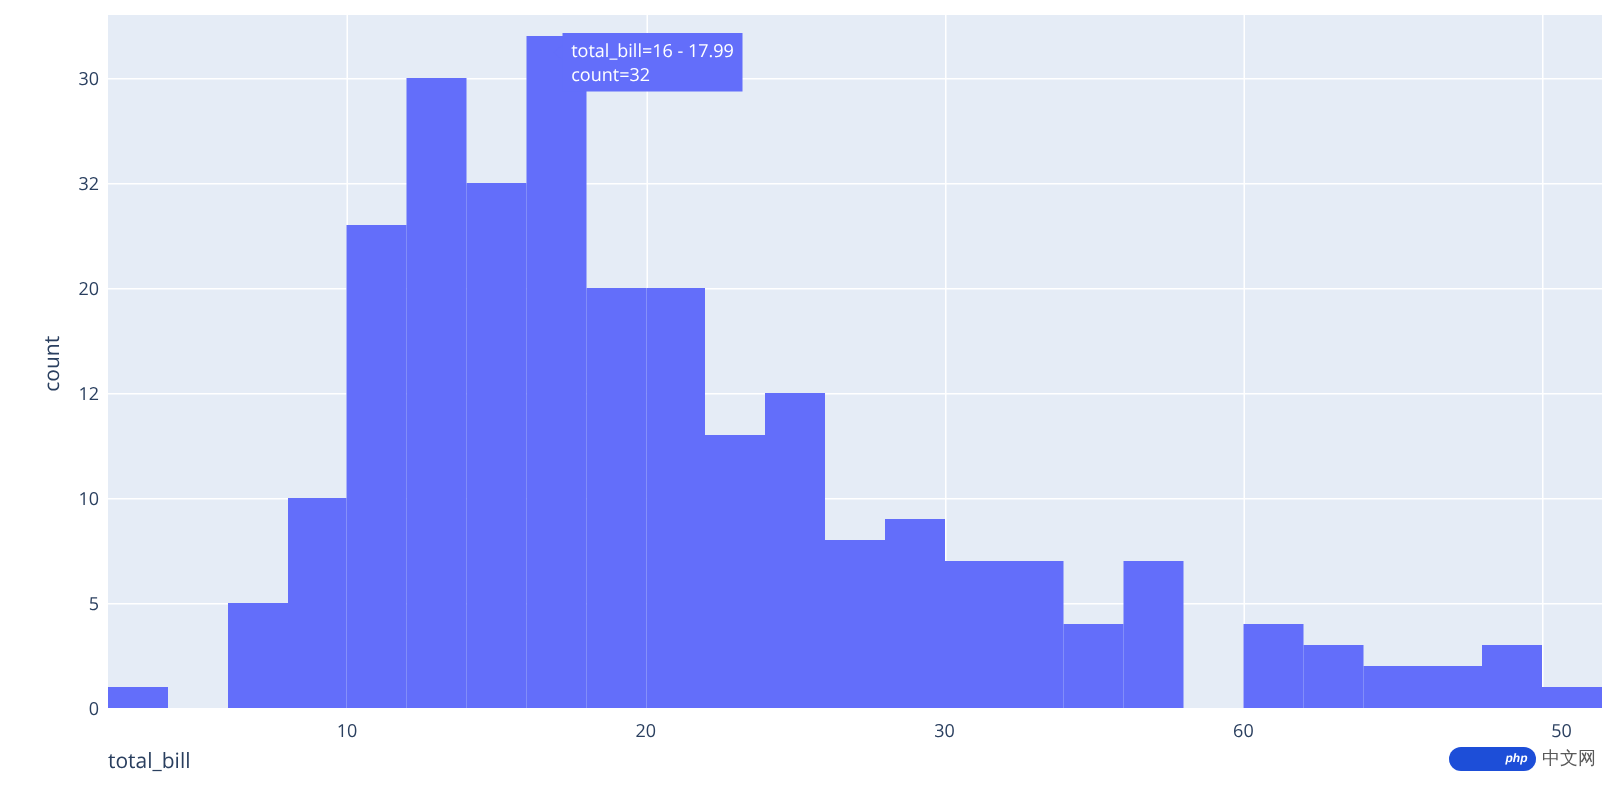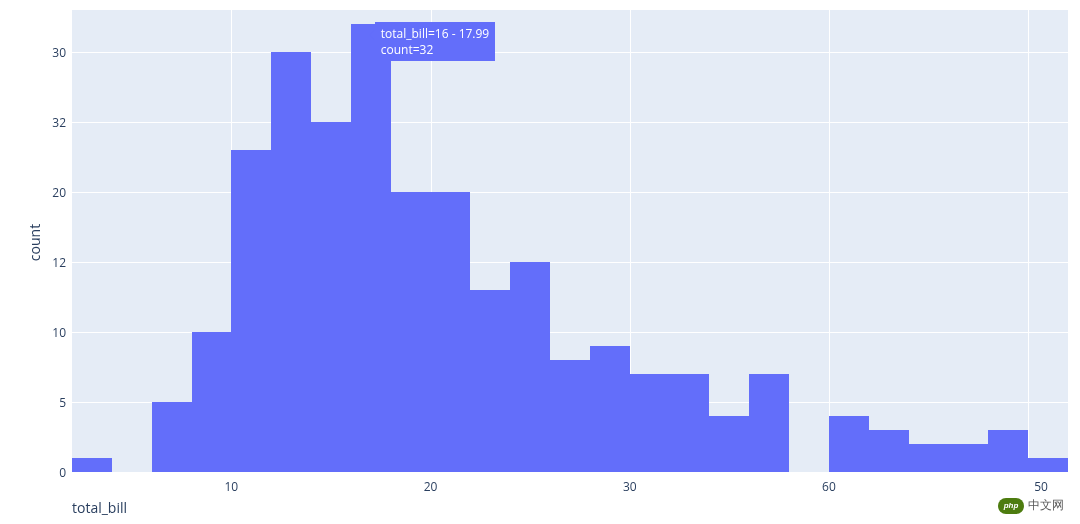--- a/index.html
+++ b/index.html
@@ -109,25 +109,26 @@
     align-items: center;
     gap: 4px;
   }
   .watermark2 .php-badge {
     display: inline-flex;
     align-items: center;
     justify-content: center;
     width: 26px;
     height: 16px;
     border-radius: 8px;
-    background: #4d7c0f;
+    background: #1d4ed8;
     color: #fff;
     font-size: 8px;
     font-weight: bold;
     font-style: italic;
+    padding-left: 32px;
   }
 </style>
 </head>
 <body>
 
 <div class="chart-wrap">
 
   <div class="plot-area" id="plot" style="left: 72px; top: 10px; width: 996px; height: 462px;">
       <div class="gridline-h" style="top: 462px;"></div>
       <div class="tick ytick" style="top: 462px;">0</div>

